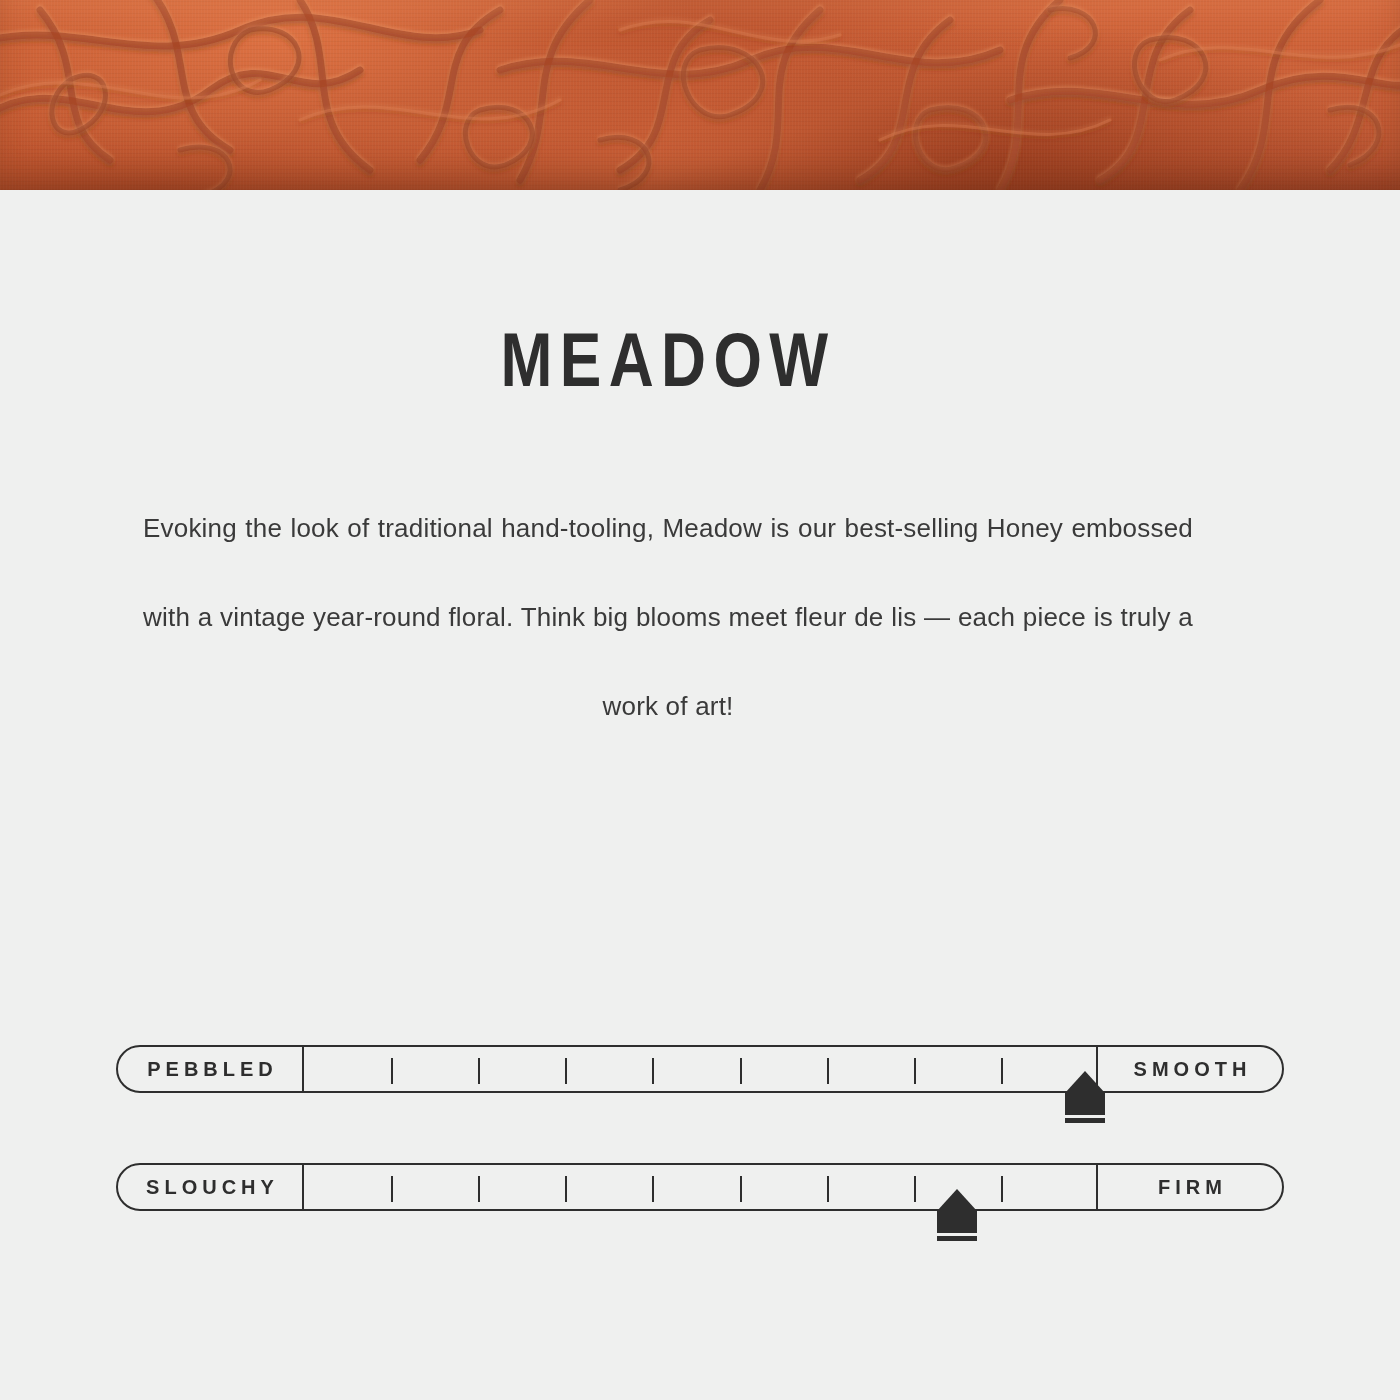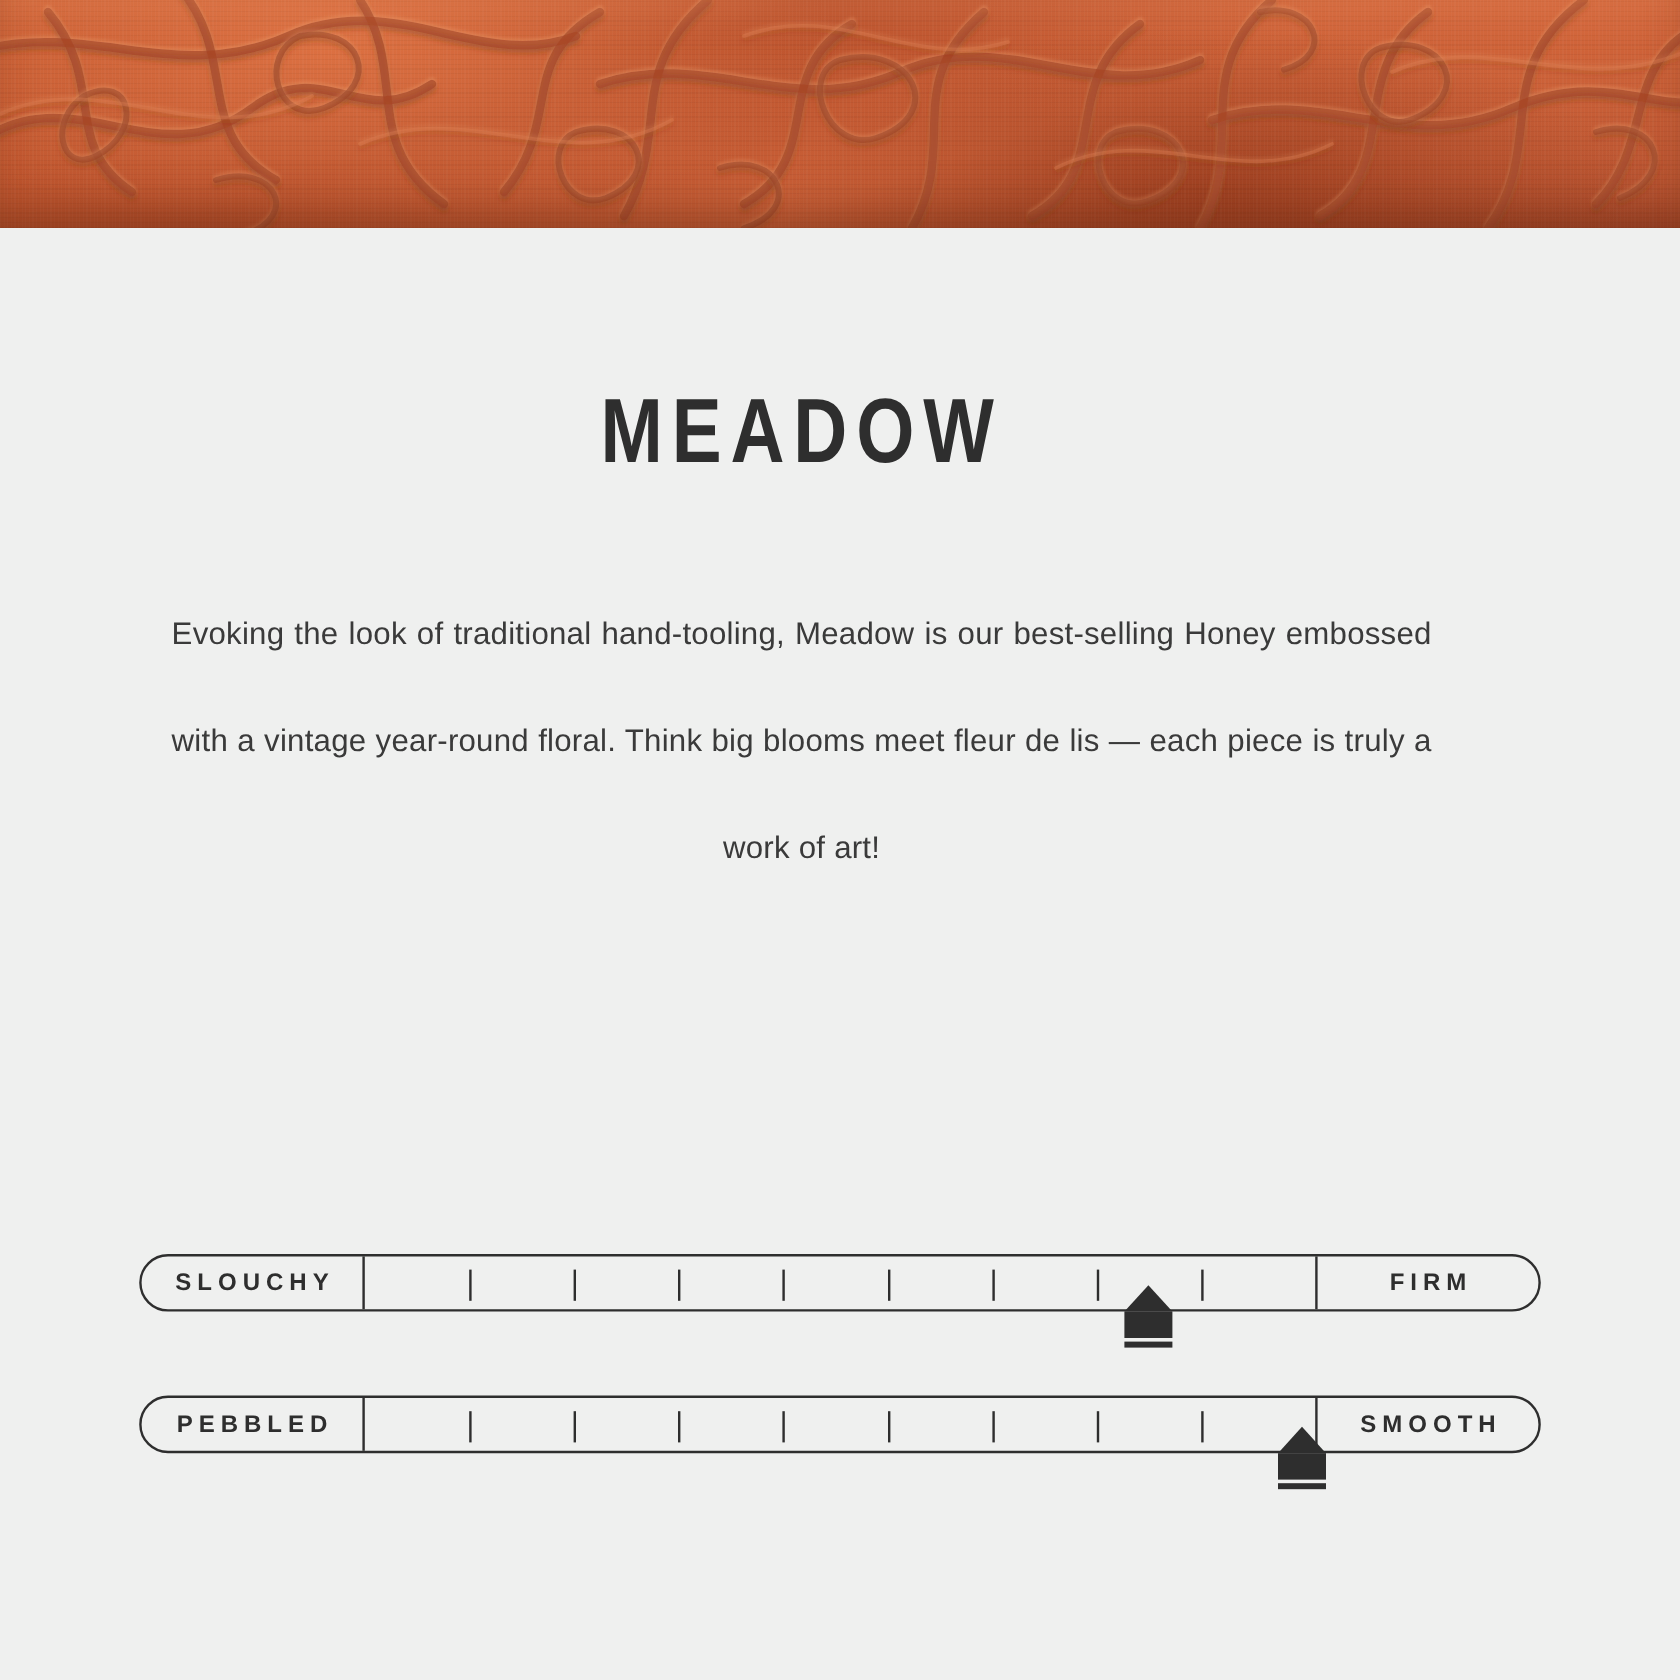--- a/index.html
+++ b/index.html
@@ -218,55 +218,55 @@
 
 <div class="content">
   <div class="title">MEADOW</div>
   <div class="description">Evoking the look of traditional hand-tooling, Meadow is our best-selling Honey embossed with a vintage year-round floral. Think big blooms meet fleur de lis — each piece is truly a work of art!</div>
 </div>
 
 <div class="sliders">
 
   <div class="slider-row">
     <div class="slider-track">
+      <div class="slider-label left">PEBBLED</div>
+      <div class="slider-mid">
+        <div class="tick" style="left:11%"></div>
+        <div class="tick" style="left:22%"></div>
+        <div class="tick" style="left:33%"></div>
+        <div class="tick" style="left:44%"></div>
+        <div class="tick" style="left:55%"></div>
+        <div class="tick" style="left:66%"></div>
+        <div class="tick" style="left:77%"></div>
+        <div class="tick" style="left:88%"></div>
+      </div>
+      <div class="slider-label right">SMOOTH</div>
+    </div>
+    <div class="marker" style="left:83%">
+      <div class="pin"></div>
+      <div class="body"></div>
+      <div class="foot"></div>
+    </div>
+  </div>
+
+  <div class="slider-row">
+    <div class="slider-track">
       <div class="slider-label left">SLOUCHY</div>
       <div class="slider-mid">
         <div class="tick" style="left:11%"></div>
         <div class="tick" style="left:22%"></div>
         <div class="tick" style="left:33%"></div>
         <div class="tick" style="left:44%"></div>
         <div class="tick" style="left:55%"></div>
         <div class="tick" style="left:66%"></div>
         <div class="tick" style="left:77%"></div>
         <div class="tick" style="left:88%"></div>
       </div>
       <div class="slider-label right">FIRM</div>
     </div>
     <div class="marker" style="left:72%">
       <div class="pin"></div>
       <div class="body"></div>
       <div class="foot"></div>
     </div>
   </div>
 
-  <div class="slider-row">
-    <div class="slider-track">
-      <div class="slider-label left">PEBBLED</div>
-      <div class="slider-mid">
-        <div class="tick" style="left:11%"></div>
-        <div class="tick" style="left:22%"></div>
-        <div class="tick" style="left:33%"></div>
-        <div class="tick" style="left:44%"></div>
-        <div class="tick" style="left:55%"></div>
-        <div class="tick" style="left:66%"></div>
-        <div class="tick" style="left:77%"></div>
-        <div class="tick" style="left:88%"></div>
-      </div>
-      <div class="slider-label right">SMOOTH</div>
-    </div>
-    <div class="marker" style="left:83%">
-      <div class="pin"></div>
-      <div class="body"></div>
-      <div class="foot"></div>
-    </div>
-  </div>
-
 </div>
 
 </body></html>

